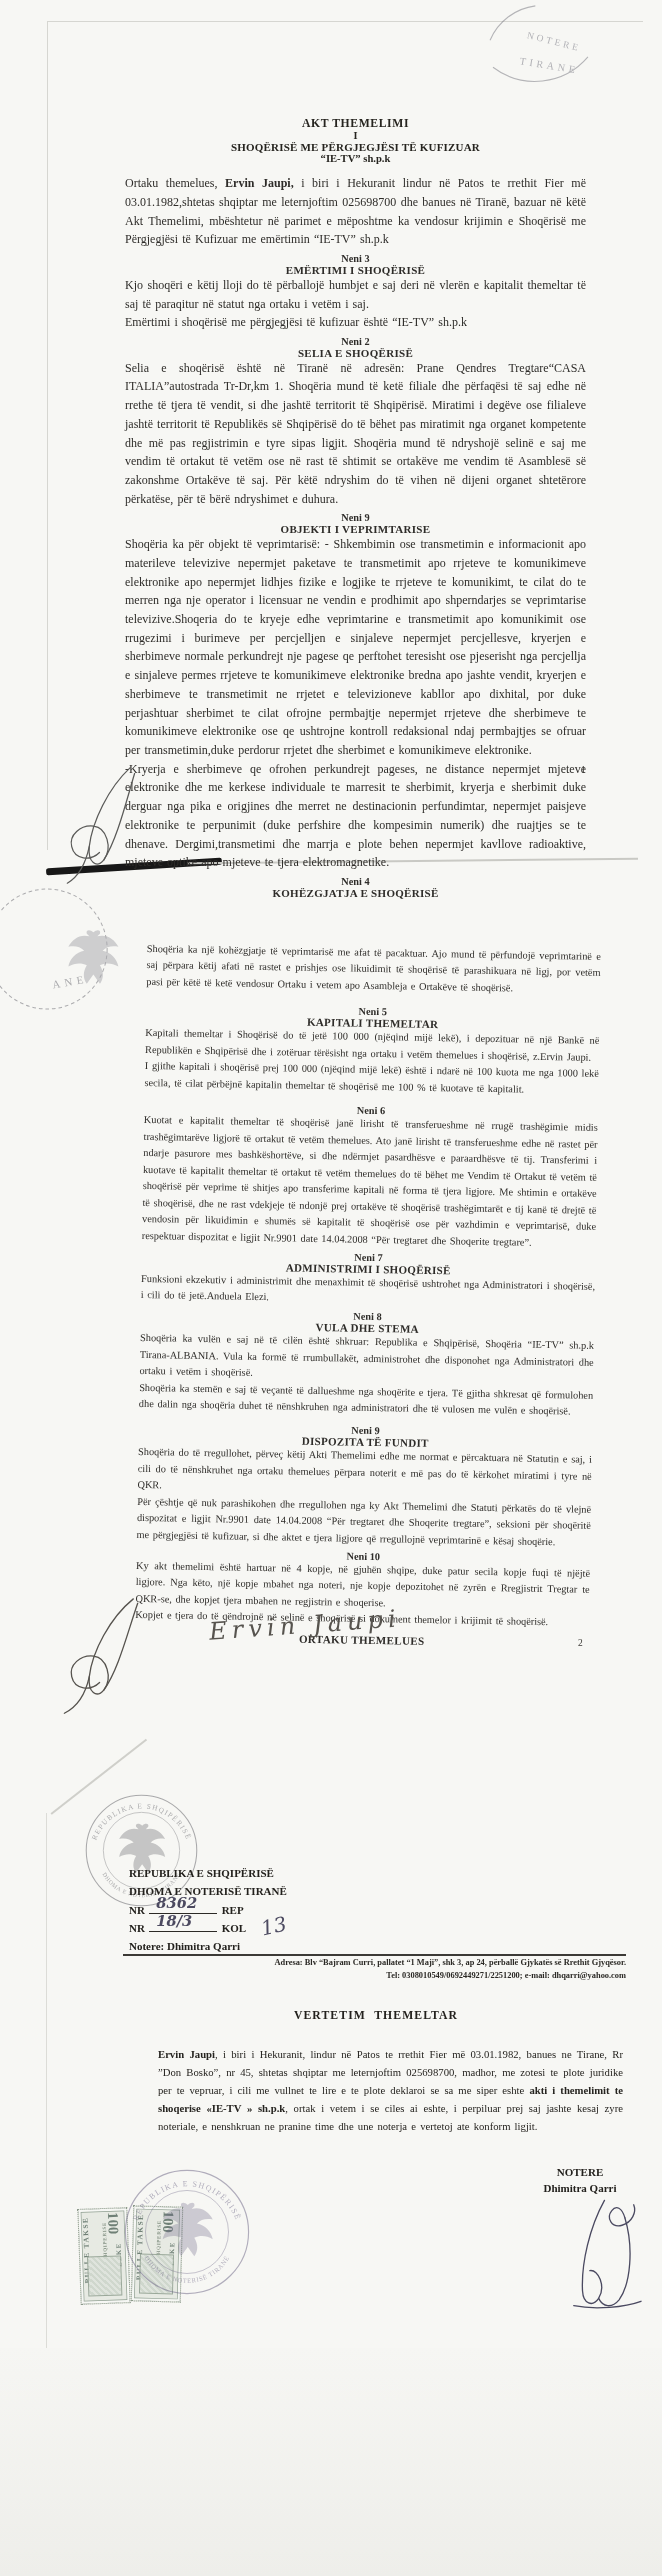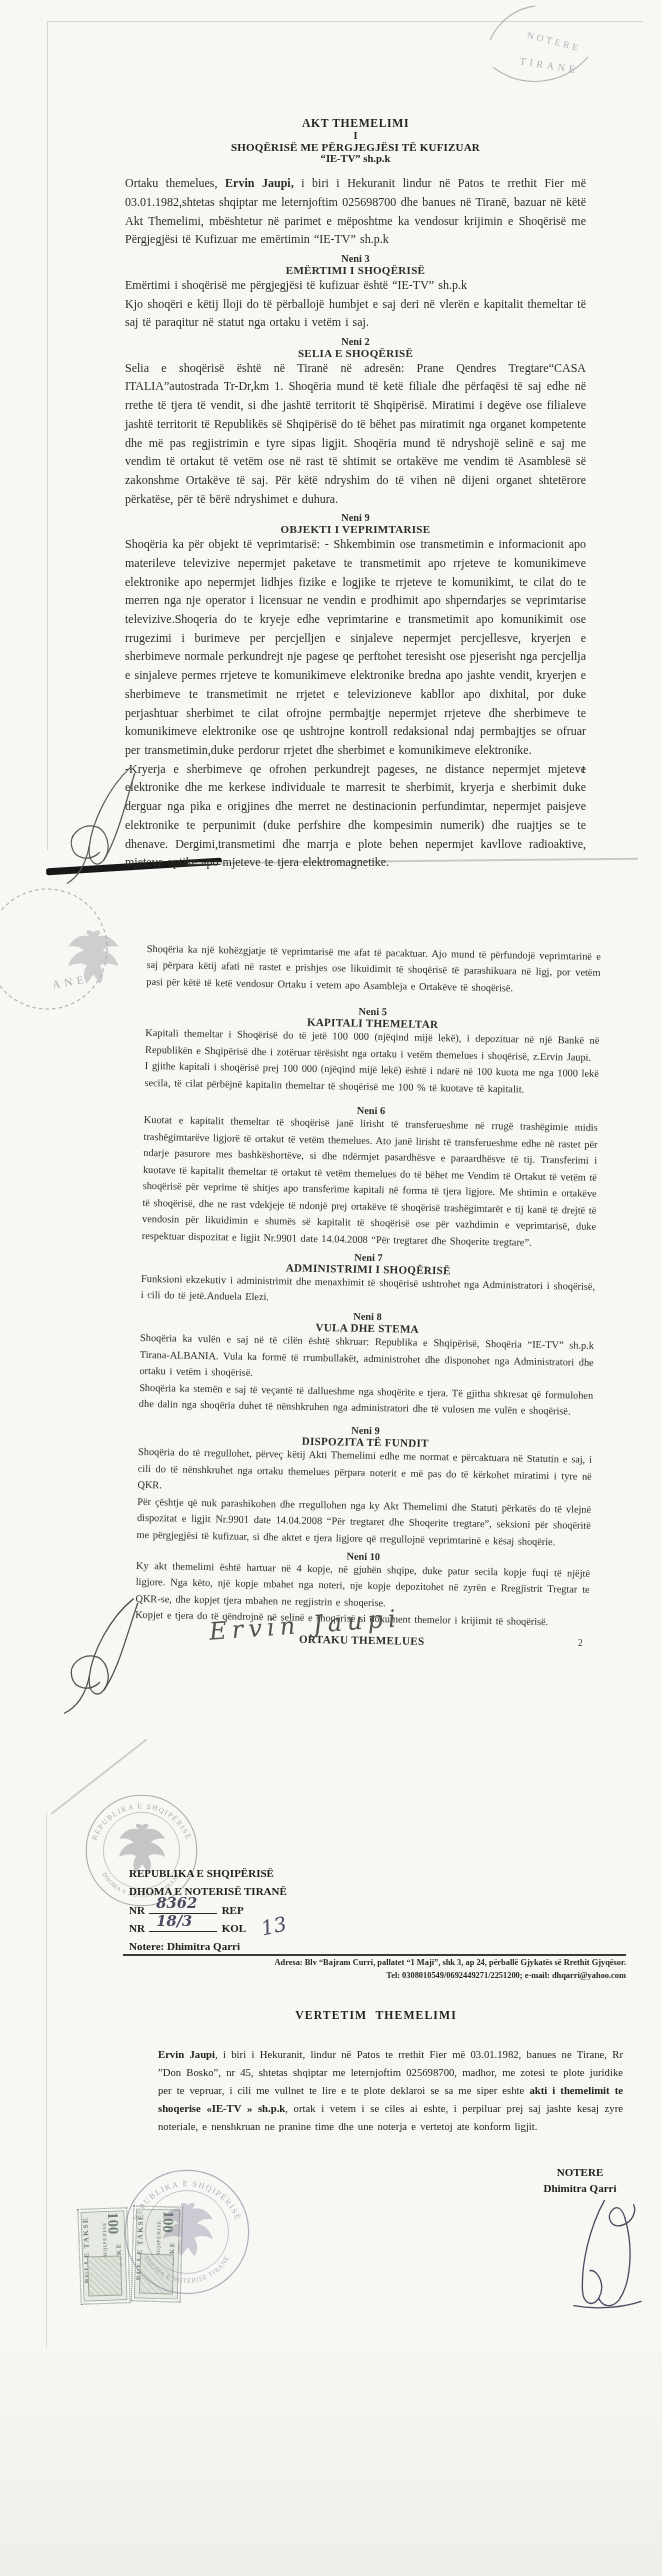--- a/index.html
+++ b/index.html
@@ -84,37 +84,41 @@
   <div class="title-line t3">SHOQËRISË  ME PËRGJEGJËSI TË KUFIZUAR</div>
   <div class="title-line t4">“IE-TV” sh.p.k</div>
 
   <div class="para intro">
     <span>Ortaku themelues, </span><b>Ervin Jaupi,</b><span> i biri i Hekuranit lindur në Patos te rrethit Fier më 03.01.1982,shtetas shqiptar me leternjoftim 025698700 dhe banues në Tiranë, bazuar në këtë Akt Themelimi, mbështetur në parimet e mëposhtme ka vendosur krijimin e Shoqërisë me Përgjegjësi të Kufizuar me emërtimin “IE-TV” sh.p.k</span>
   </div>
 
   <div class="article">
     <div class="article-num">Neni 3</div>
     <div class="article-head">EMËRTIMI I SHOQËRISË</div>
+    <div class="para">Kjo shoqëri e këtij lloji do të përballojë humbjet e saj deri në vlerën e kapitalit themeltar të saj të paraqitur në statut nga ortaku i vetëm i saj.</div>
     <div class="para">Emërtimi i shoqërisë me përgjegjësi të kufizuar është “IE-TV” sh.p.k</div>
-    <div class="para">Kjo shoqëri e këtij lloji do të përballojë humbjet e saj deri në vlerën e kapitalit themeltar të saj të paraqitur në statut nga ortaku i vetëm i saj.</div>
   </div>
 
   <div class="article">
     <div class="article-num">Neni 2</div>
     <div class="article-head">SELIA E SHOQËRISË</div>
     <div class="para">Selia e shoqërisë është në Tiranë në adresën: Prane Qendres Tregtare“CASA ITALIA”autostrada Tr-Dr,km 1. Shoqëria mund të ketë filiale dhe përfaqësi të saj edhe në rrethe të tjera të vendit, si dhe jashtë territorit të Shqipërisë. Miratimi i degëve ose filialeve jashtë territorit të Republikës së Shqipërisë do të bëhet pas miratimit nga organet kompetente dhe më pas regjistrimin e tyre sipas ligjit. Shoqëria mund të ndryshojë selinë e saj me vendim të ortakut të vetëm ose në rast të shtimit se ortakëve me vendim të Asamblesë së zakonshme Ortakëve të saj. Për këtë ndryshim do të vihen në dijeni organet shtetërore përkatëse, për të bërë ndryshimet e duhura.</div>
   </div>
 
   <div class="article">
     <div class="article-num">Neni 9</div>
     <div class="article-head">OBJEKTI I VEPRIMTARISE</div>
     <div class="para">Shoqëria ka për objekt të veprimtarisë: - Shkembimin ose transmetimin e informacionit apo materileve televizive nepermjet paketave te transmetimit apo rrjeteve te komunikimeve elektronike apo nepermjet lidhjes fizike e logjike te rrjeteve te komunikimt, te cilat do te merren nga nje operator i licensuar ne vendin e prodhimit apo shperndarjes se veprimtarise televizive.Shoqeria do te kryeje edhe veprimtarine e transmetimit apo komunikimit ose rrugezimi i burimeve per percjelljen e sinjaleve nepermjet percjellesve, kryerjen e sherbimeve normale perkundrejt nje pagese qe perftohet teresisht ose pjeserisht nga percjellja e sinjaleve permes rrjeteve te komunikimeve elektronike bredna apo jashte vendit, kryerjen e sherbimeve te transmetimit ne rrjetet e televizioneve kabllor apo dixhital, por duke perjashtuar sherbimet te cilat ofrojne permbajtje nepermjet rrjeteve dhe sherbimeve te komunikimeve elektronike ose qe ushtrojne kontroll redaksional ndaj permbajtjes se ofruar per transmetimin,duke perdorur rrjetet dhe sherbimet e komunikimeve elektronike.</div>
     <div class="para">-Kryerja e sherbimeve qe ofrohen perkundrejt pageses, ne distance nepermjet mjeteve elektronike dhe me kerkese individuale te marresit te sherbimit, kryerja e sherbimit duke derguar nga pika e origjines dhe merret ne destinacionin perfundimtar, nepermjet paisjeve elektronike te perpunimit (duke perfshire dhe kompesimin numerik) dhe ruajtjes se te dhenave. Dergimi,transmetimi dhe marrja e plote behen nepermjet kavllove radioaktive, mjeteve optike apo mjeteve te tjera elektromagnetike.</div>
   </div>
 
+  <div class="article">
+    <div class="article-num">Neni 4</div>
+    <div class="article-head">KOHËZGJATJA E SHOQËRISË</div>
+  </div>
 </div>
 
 <div class="page-num" style="left:581px;top:765px;">1</div>
 
 <svg style="left:60px;top:760px;" width="117" height="125" viewBox="0 0 160 170">
   <g fill="none" stroke="#5a5a58" stroke-width="1.7" stroke-linecap="round">
     <path d="M96,10 C66,38 44,84 40,118 C38,140 50,148 60,136 C72,120 64,92 46,90 C28,88 12,102 16,118 C20,136 42,138 54,126"></path>
     <path d="M40,118 C34,146 24,160 10,168"></path>
     <path d="M60,136 C78,108 90,58 102,18"></path>
   </g>
@@ -209,21 +213,21 @@
   <div>Notere:  Dhimitra Qarri</div>
 </div>
 <span class="hand kol-extra" style="left:261px;top:1914px;">13</span>
 
 <div class="rule" style="left:123px;top:1954px;width:503px;"></div>
 <div class="addr" style="left:123px;top:1957px;width:503px;">
   <div>Adresa: Blv “Bajram Curri, pallatet “1 Maji”, shk 3, ap 24, përballë Gjykatës së Rrethit Gjyqësor.</div>
   <div>Tel: 0308010549/0692449271/2251200; e-mail: dhqarri@yahoo.com</div>
 </div>
 
-<div class="vtitle" style="left:123px;top:2009px;width:506px;">VERTETIM  THEMELIMI</div>
+<div class="vtitle" style="left:123px;top:2009px;width:506px;">VERTETIM  THEMELTAR</div>
 
 <div class="p3body" style="left:158px;top:2045px;width:465px;">
   <div class="pp">
     <b>Ervin Jaupi</b><span>, i biri i Hekuranit, lindur në Patos te rrethit Fier më 03.01.1982, banues ne Tirane, Rr ”Don Bosko”, nr 45, shtetas shqiptar me leternjoftim 025698700, madhor, me zotesi te plote juridike per te vepruar, i cili me vullnet te lire e te plote deklaroi se sa me siper eshte </span><b>akti i themelimit te shoqerise «IE-TV » sh.p.k</b><span>, ortak i vetem i se ciles ai eshte, i perpiluar prej saj jashte kesaj zyre noteriale, e nenshkruan ne pranine time dhe une noterja e vertetoj ate konform ligjit.</span>
   </div>
 </div>
 
 <div class="notere" style="left:525px;top:2164px;width:110px;">
   <div>NOTERE</div>
   <div>Dhimitra Qarri</div>

